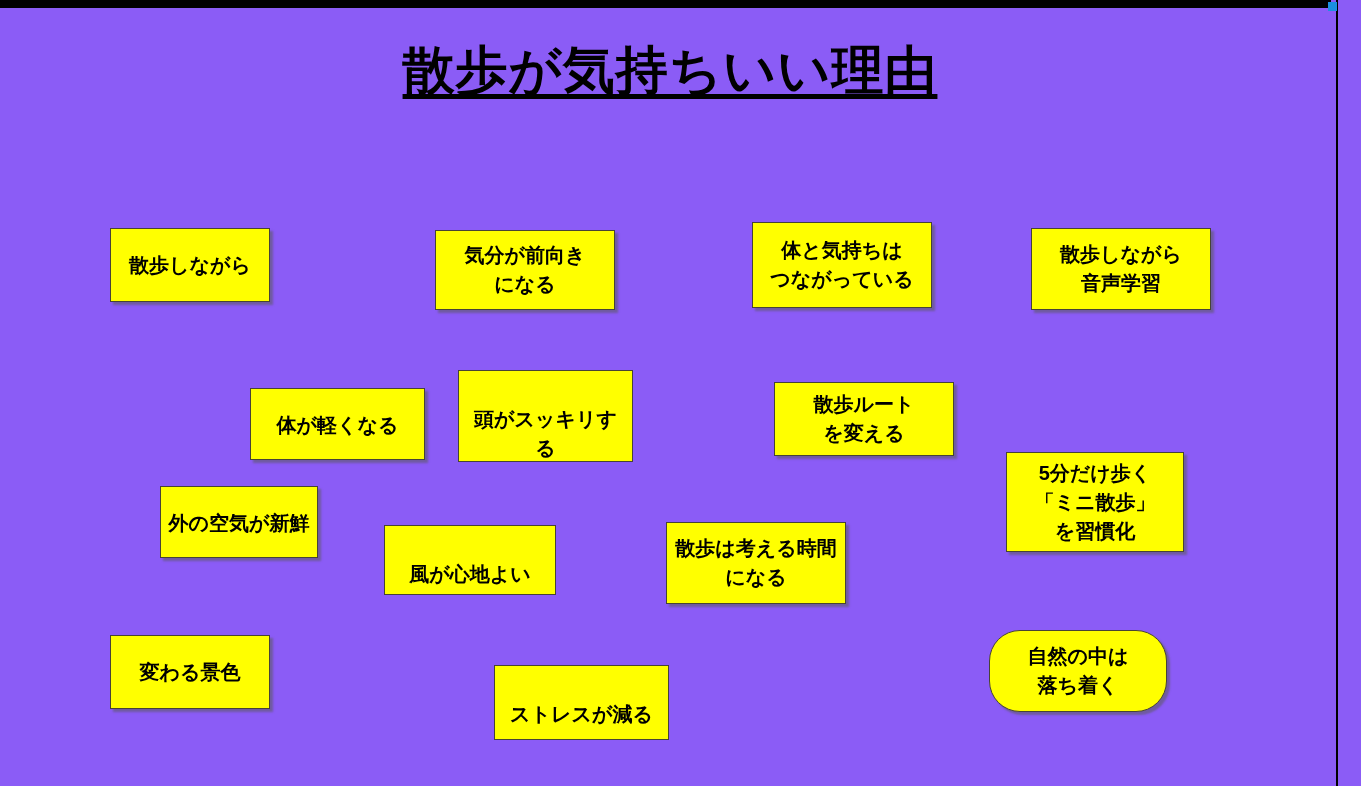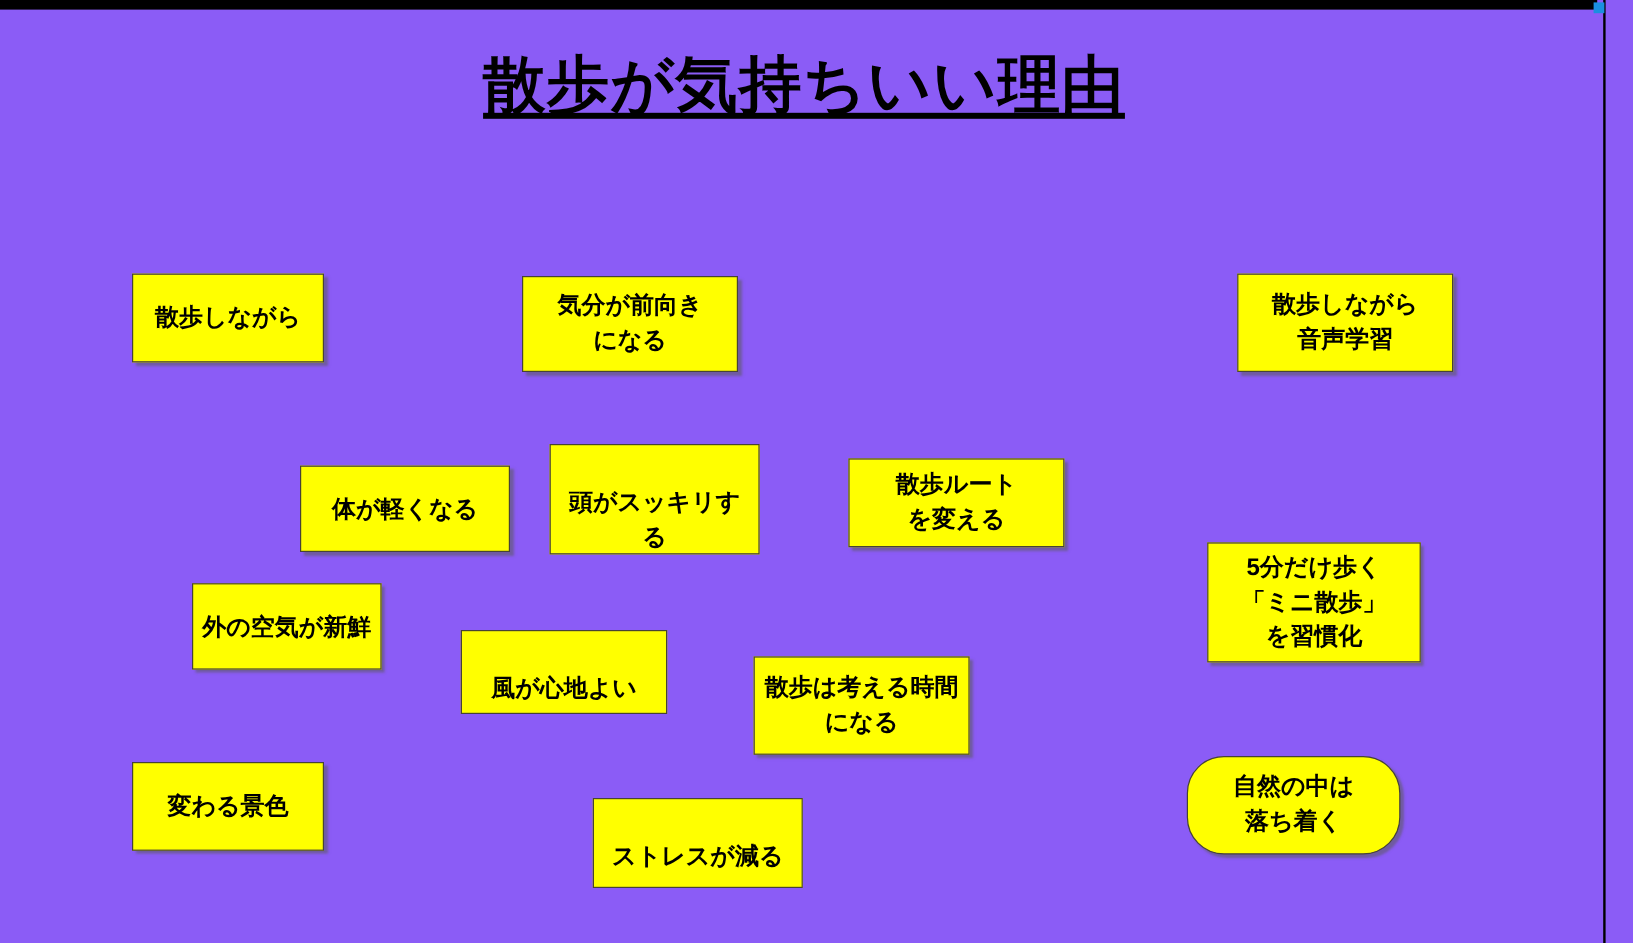--- a/index.html
+++ b/index.html
@@ -103,54 +103,58 @@
 
   <div class="note align-middle" style="left:110px; top:228px; width:160px; height:74px;">
     <span class="note-text">散歩しながら</span>
   </div>
 
   <div class="note align-middle" style="left:435px; top:230px; width:180px; height:80px;font-family:Liberation Serif, serif;">
     <span class="note-text">気分が前向き
 になる</span>
   </div>
 
+  <div class="note align-middle" style="left:752px; top:222px; width:180px; height:86px;">
+    <span class="note-text">体と気持ちは
+つながっている</span>
+  </div>
 
   <div class="note align-middle" style="left:1031px; top:228px; width:180px; height:82px;">
     <span class="note-text">散歩しながら
 音声学習</span>
   </div>
 
   <div class="note align-upper" style="left:250px; top:388px; width:175px; height:72px;">
     <span class="note-text">体が軽くなる</span>
   </div>
 
   <div class="note align-lower no-shadow" style="left:458px; top:370px; width:175px; height:92px;">
     <span class="note-text">頭がスッキリする</span>
   </div>
 
-  <div class="note align-middle" style="left:707px; top:382px; width:180px; height:74px;">
+  <div class="note align-middle" style="left:774px; top:382px; width:180px; height:74px;">
     <span class="note-text">散歩ルート
 を変える</span>
   </div>
 
   <div class="note align-upper" style="left:160px; top:486px; width:158px; height:72px;">
     <span class="note-text">外の空気が新鮮</span>
   </div>
 
   <div class="note align-middle" style="left:1006px; top:452px; width:178px; height:100px;">
     <span class="note-text">5分だけ歩く
 「ミニ散歩」
 を習慣化</span>
   </div>
 
   <div class="note align-lower no-shadow" style="left:384px; top:525px; width:172px; height:70px;">
     <span class="note-text">風が心地よい</span>
   </div>
 
-  <div class="note align-middle" style="left:628px; top:522px; width:180px; height:82px;margin-top:25px;">
+  <div class="note align-middle" style="left:666px; top:522px; width:180px; height:82px;">
     <span class="note-text">散歩は考える時間
 になる</span>
   </div>
 
   <div class="note align-middle" style="left:110px; top:635px; width:160px; height:74px;">
     <span class="note-text">変わる景色</span>
   </div>
 
   <div class="note align-lower no-shadow" style="left:494px; top:665px; width:175px; height:75px;">
     <span class="note-text">ストレスが減る</span>

